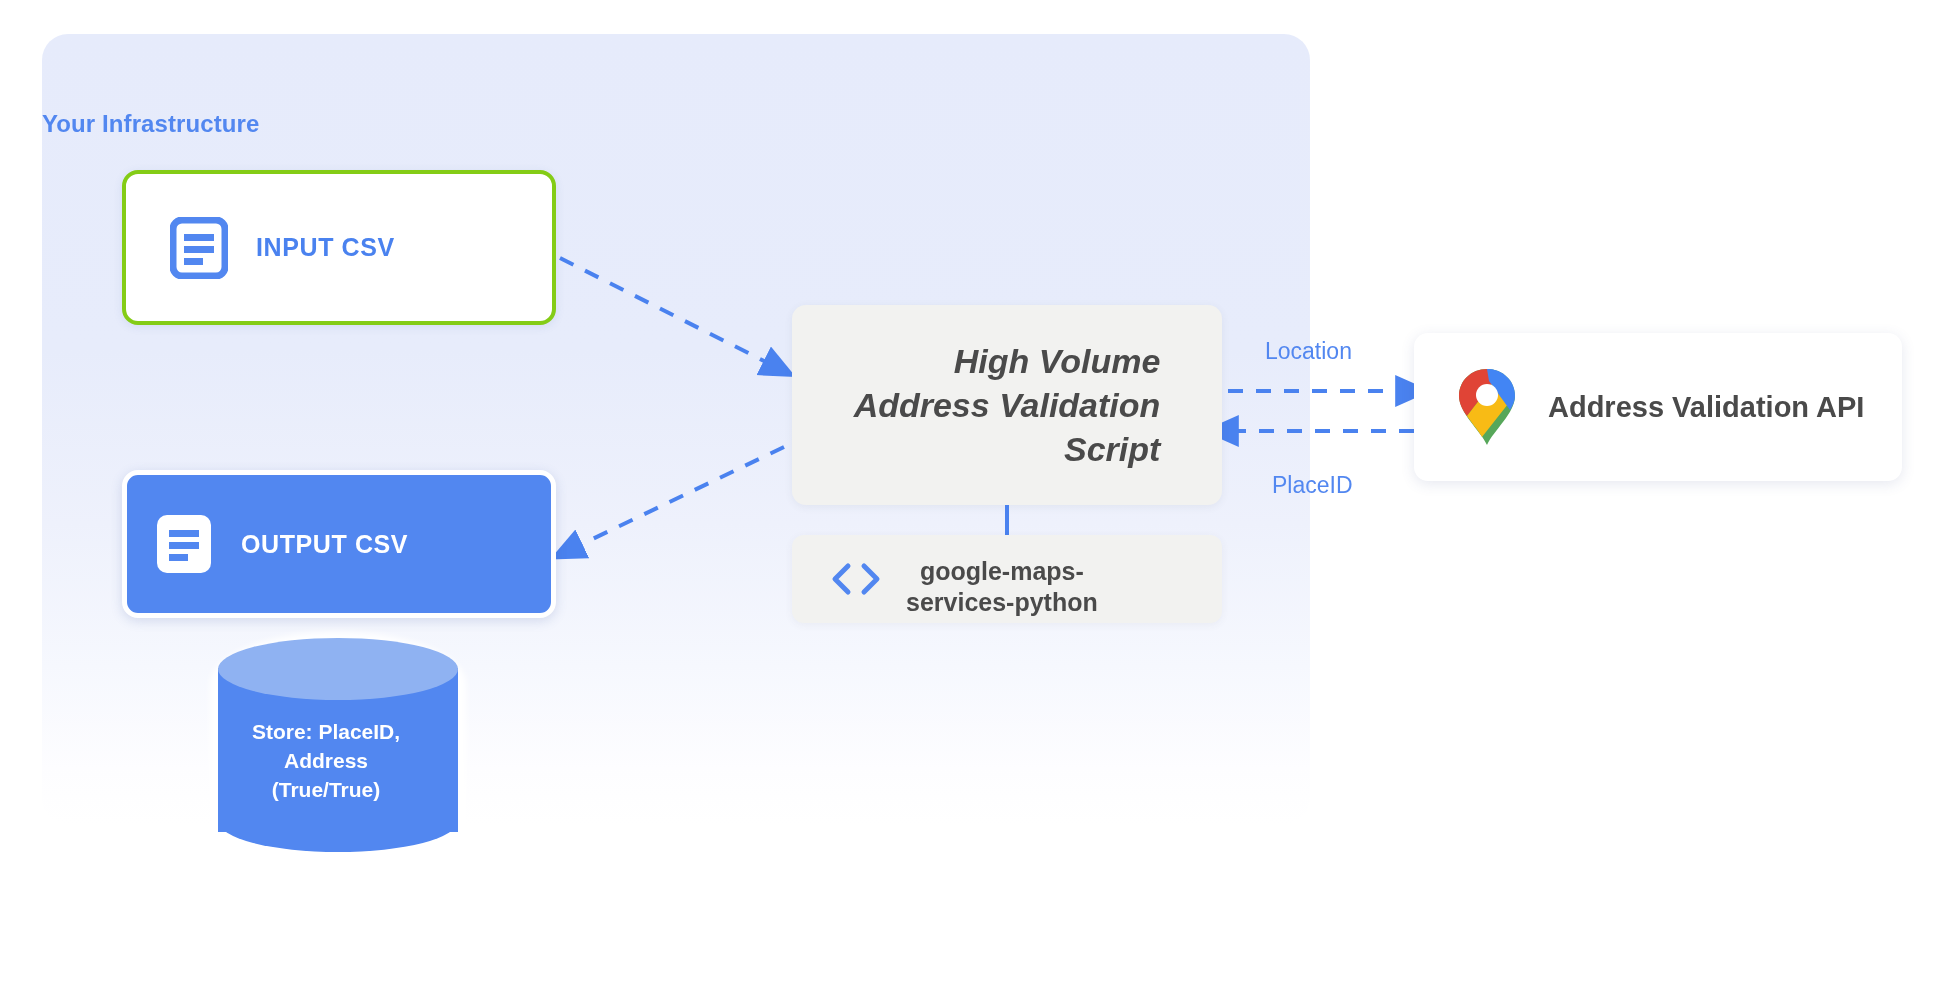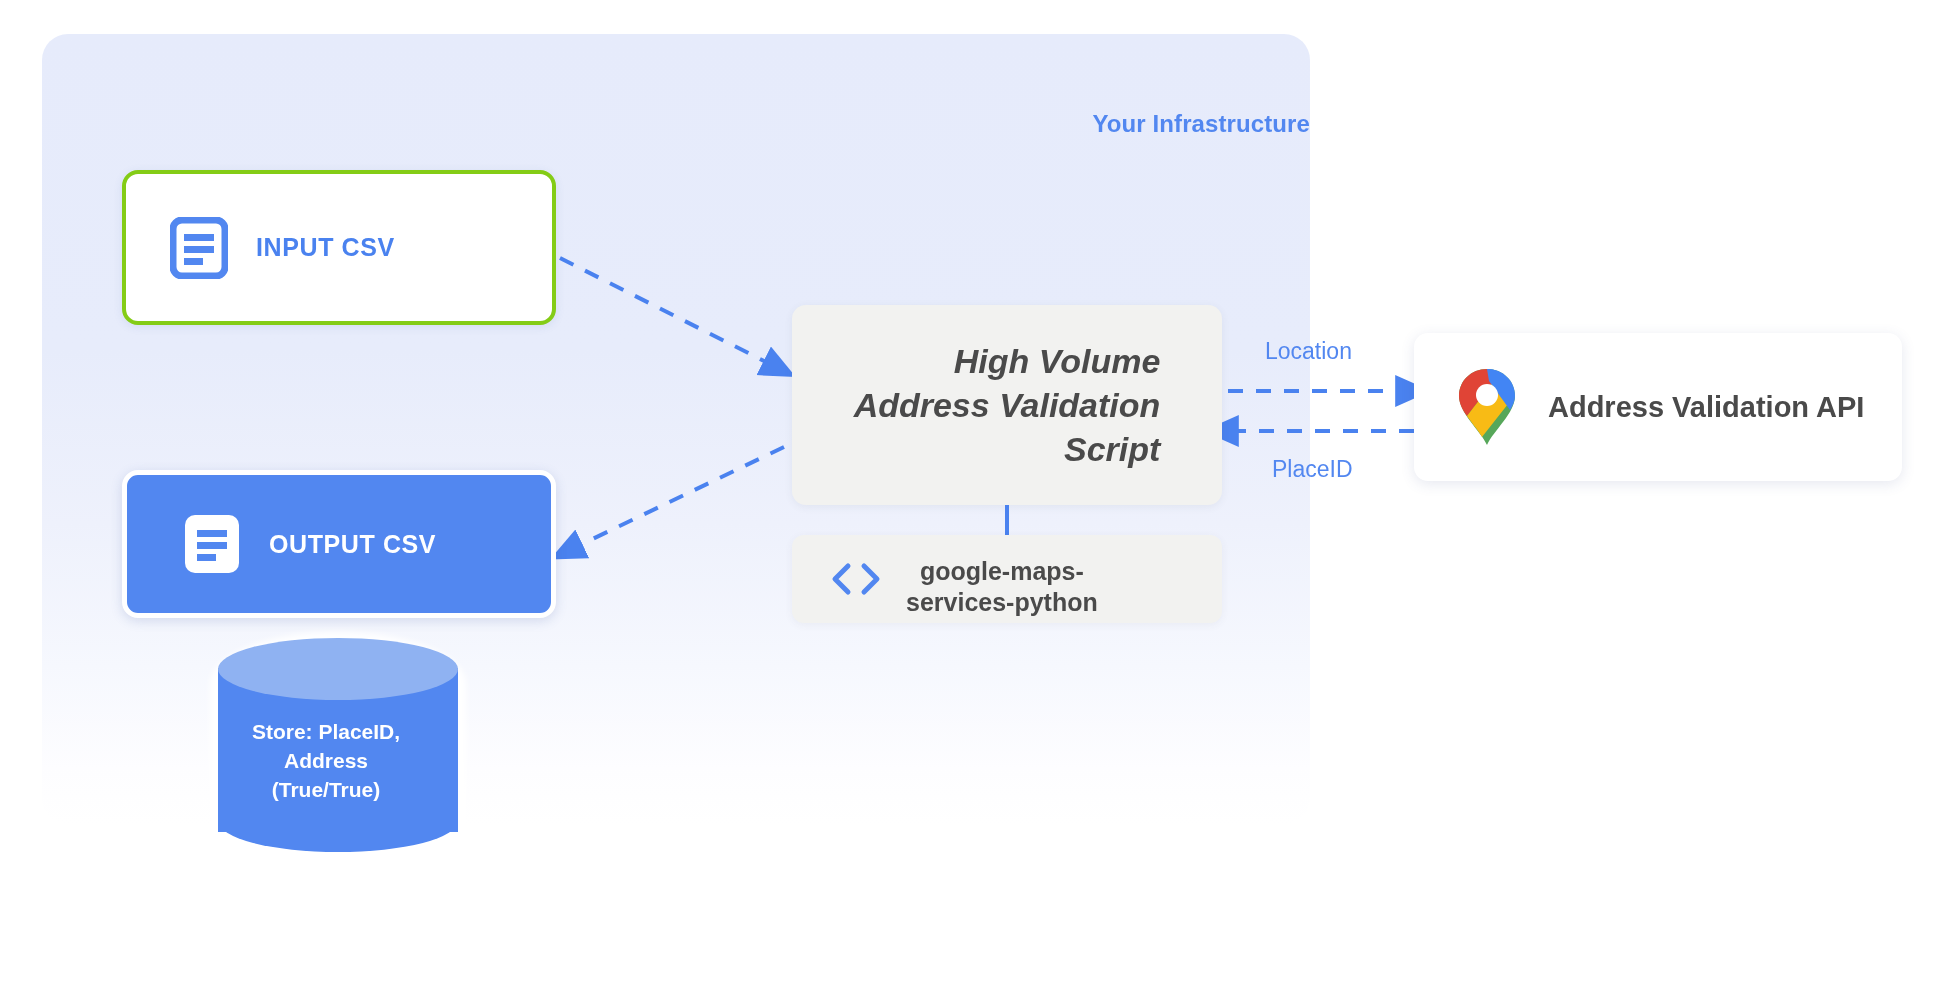--- a/index.html
+++ b/index.html
@@ -37,21 +37,21 @@
         #eef1fc 62%,
         #f6f8fe 80%,
         #fdfdff 93%,
         #ffffff 100%);
   }
   .infra-title {
     position: absolute;
     left: 0;
     top: 76px;
     width: 1268px;
-    text-align: right;
+    text-align: left;
     color: #5287f0;
     font-size: 24px;
     font-weight: 700;
     letter-spacing: 0.1px;
   }
 
   
   .node {
     position: absolute;
     box-sizing: border-box;
@@ -83,21 +83,21 @@
   
   .output-csv {
     left: 122px;
     top: 470px;
     width: 434px;
     height: 148px;
     background: #5287f0;
     border: 5px solid #ffffff;
     border-radius: 16px;
     box-shadow: 0 3px 12px rgba(60,90,160,0.18);
-    padding-left: 56px;
+    padding-left: 28px;
   }
   .output-csv .label {
     color: #ffffff;
     font-size: 25px;
     font-weight: 700;
     letter-spacing: 0.6px;
     margin-left: 28px;
   }
 
   
@@ -182,21 +182,21 @@
   
   .edge-label {
     position: absolute;
     color: #5287f0;
     font-size: 23px;
     font-weight: 400;
     white-space: nowrap;
     margin-top: 12px;
   }
   .label-location { left: 1265px; top: 326px; }
-  .label-placeid  { left: 1272px; top: 444px; }
+  .label-placeid  { left: 1272px; top: 460px; }
 
   
   .db {
     position: absolute;
     left: 218px;
     top: 640px;
     width: 240px;
     height: 220px;
   }
   .db-shadow {

